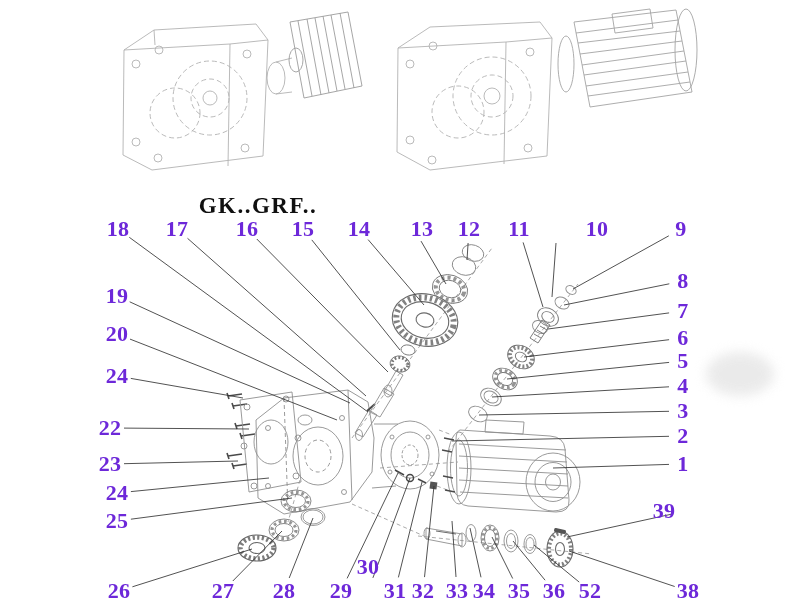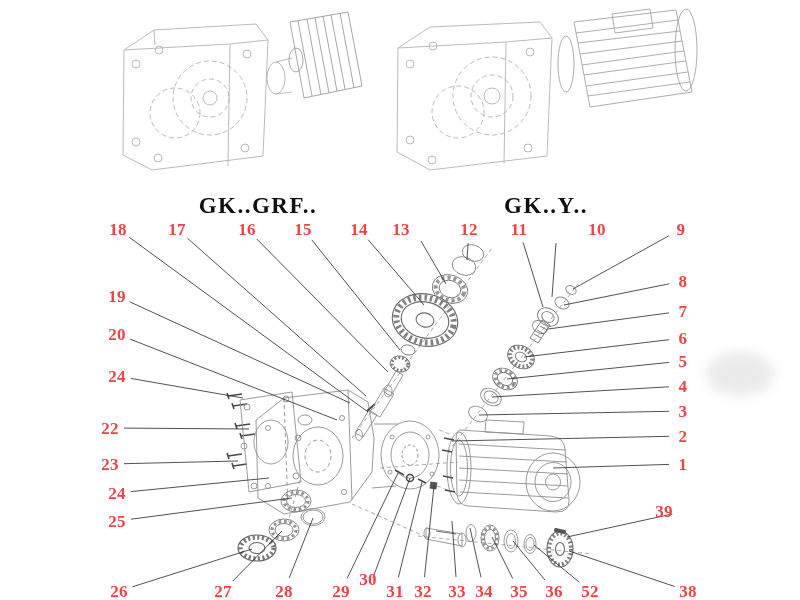--- a/index.html
+++ b/index.html
@@ -4,21 +4,21 @@
 <style>
   html,body{margin:0;padding:0;background:#ffffff;}
   .stage{
     position:relative;width:800px;height:600px;background:#ffffff;
     overflow:hidden;font-family:"Liberation Serif", serif;
   }
   svg.layer{position:absolute;left:0;top:0;width:800px;height:600px;}
   #leader-svg line{stroke:#333333;stroke-width:0.85;}
   .part-num{
     position:absolute;transform:translate(-50%,-50%);
-    font-size:17px;font-weight:600;color:#ef4444;letter-spacing:.3px;
+    font-size:22px;font-weight:600;color:#6d28d9;letter-spacing:.3px;
     line-height:1;white-space:nowrap;z-index:5;font-family:Liberation Serif, serif;
   }
   .title{
     position:absolute;transform:translate(-50%,-50%);
     font-size:23px;font-weight:bold;color:#101010;letter-spacing:1.5px;
     white-space:nowrap;z-index:4;
   }
   .smudge{
     position:absolute;background:#e7e7e7;border-radius:50%;
     filter:blur(6px);opacity:.85;z-index:1;
@@ -334,21 +334,21 @@
       <line x1="579.2" y1="582.1" x2="534" y2="545"></line>
       <line x1="674.7" y1="586.5" x2="569" y2="551"></line>
     </svg>
 
   <div id="callout-layer">
       <div class="part-num" style="left: 118px; top: 229px;">18</div>
       <div class="part-num" style="left: 177px; top: 229px;">17</div>
       <div class="part-num" style="left: 247px; top: 229px;">16</div>
       <div class="part-num" style="left: 303px; top: 229px;">15</div>
       <div class="part-num" style="left: 359px; top: 229px;">14</div>
-      <div class="part-num" style="left: 401px; top: 229px;">13</div>
+      <div class="part-num" style="left: 422px; top: 229px;">13</div>
       <div class="part-num" style="left: 469px; top: 229px;">12</div>
       <div class="part-num" style="left: 519px; top: 229px;">11</div>
       <div class="part-num" style="left: 557px; top: 229px; margin-left: 40px;">10</div>
       <div class="part-num" style="left: 681px; top: 229px;">9</div>
       <div class="part-num" style="left: 683px; top: 281px;">8</div>
       <div class="part-num" style="left: 683px; top: 311px;">7</div>
       <div class="part-num" style="left: 683px; top: 338px;">6</div>
       <div class="part-num" style="left: 683px; top: 361px;">5</div>
       <div class="part-num" style="left: 683px; top: 386px;">4</div>
       <div class="part-num" style="left: 683px; top: 411px;">3</div>
@@ -359,26 +359,25 @@
       <div class="part-num" style="left: 117px; top: 334px;">20</div>
       <div class="part-num" style="left: 117px; top: 376px;">24</div>
       <div class="part-num" style="left: 110px; top: 428px;">22</div>
       <div class="part-num" style="left: 110px; top: 464px; text-align: center;">23</div>
       <div class="part-num" style="left: 117px; top: 493px;">24</div>
       <div class="part-num" style="left: 117px; top: 521px;">25</div>
       <div class="part-num" style="left: 119px; top: 591px;">26</div>
       <div class="part-num" style="left: 223px; top: 591px;">27</div>
       <div class="part-num" style="left: 284px; top: 591px;">28</div>
       <div class="part-num" style="left: 341px; top: 591px;">29</div>
-      <div class="part-num" style="left: 368px; top: 579px;">30</div>
+      <div class="part-num" style="left: 368px; top: 567px;">30</div>
       <div class="part-num" style="left: 395px; top: 591px;">31</div>
       <div class="part-num" style="left: 423px; top: 591px;">32</div>
       <div class="part-num" style="left: 457px; top: 591px;">33</div>
       <div class="part-num" style="left: 484px; top: 591px;">34</div>
       <div class="part-num" style="left: 519px; top: 591px;">35</div>
       <div class="part-num" style="left: 554px; top: 591px;">36</div>
       <div class="part-num" style="left: 590px; top: 591px;">52</div>
       <div class="part-num" style="left: 688px; top: 591px;">38</div>
     </div>
 
   <div class="title" style="left:258px;top:206px">GK..GRF..</div>
-  <div class="title" style="left:546px;top:206px">GK..Y..</div>
 </div>
 
 </body></html>

